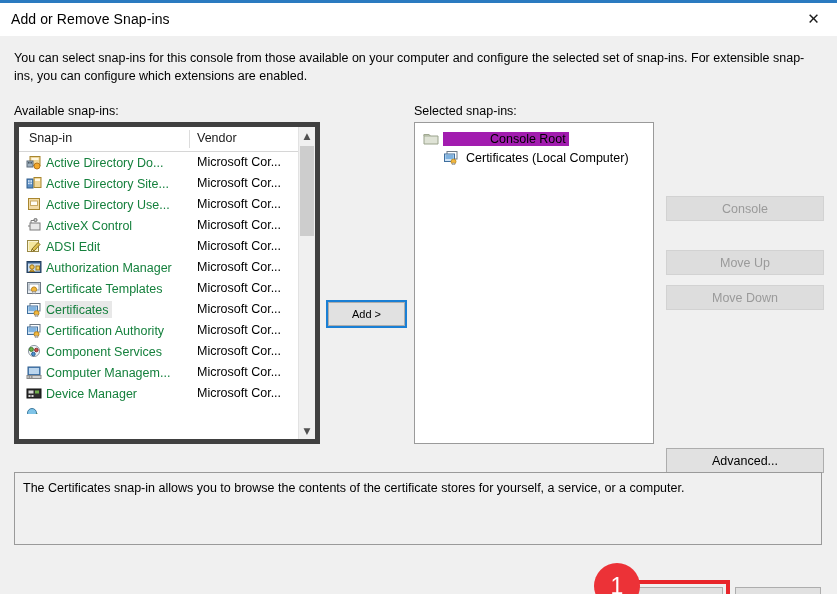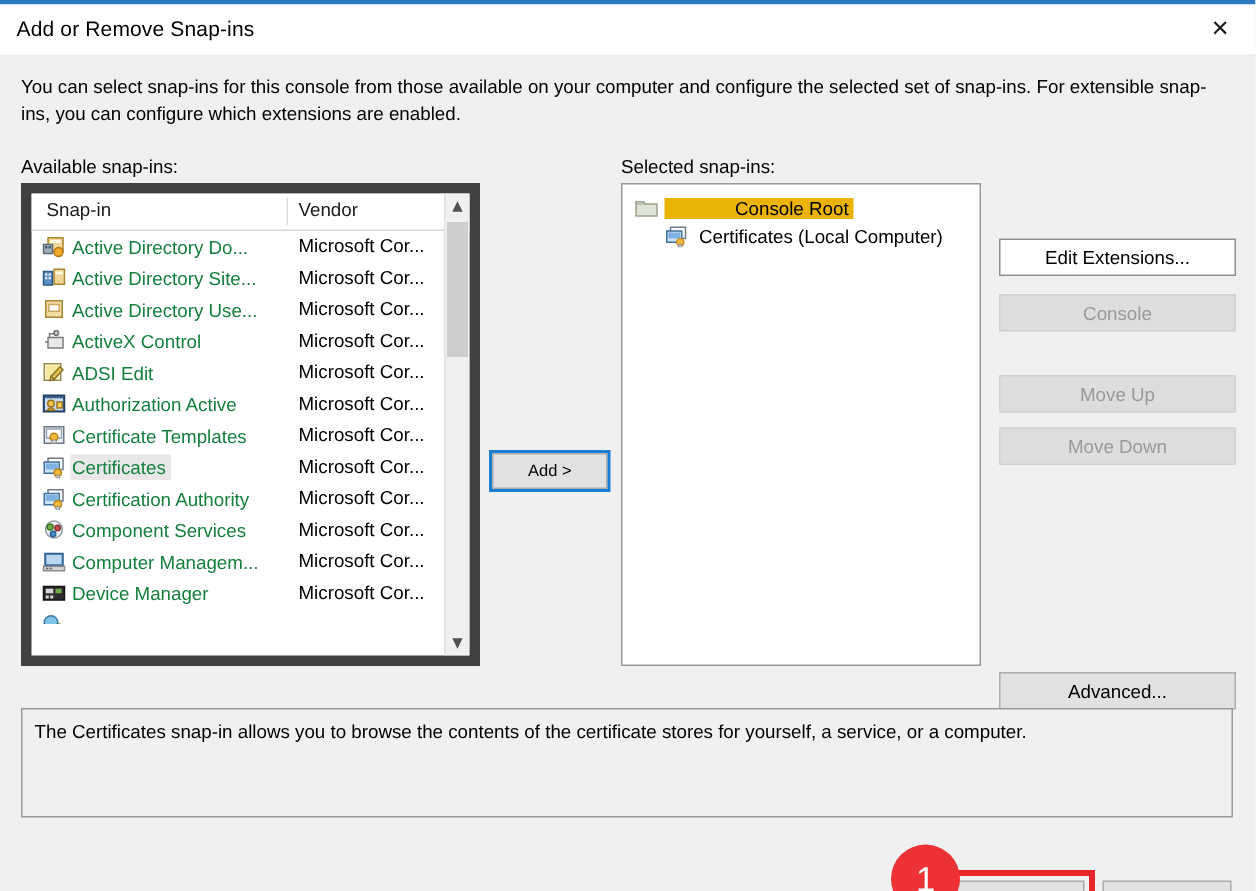--- a/index.html
+++ b/index.html
@@ -81,21 +81,21 @@
   .lbl-available { left: 14px; top: 68px; }
   .lbl-selected  { left: 414px; top: 68px; }
   .lbl-desc      { left: 14px; top: 418px; margin-top: 34px; }
 
   
   .listbox {
     position: absolute;
     left: 14px; top: 86px;
     width: 306px; height: 322px;
     background: #ffffff;
-    border: 7px solid #404040;
+    border: 5px solid #404040;
     box-sizing: border-box;
     overflow: hidden;
   }
   .list-header {
     position: absolute;
     left: 0; top: 0;
     width: 100%; height: 25px;
     background: #ffffff;
     border-bottom: 1px solid #d6d6d6;
     box-sizing: border-box;
@@ -229,21 +229,21 @@
     width: 16px; height: 15px;
     margin-right: 4px;
     position: relative;
     flex: 0 0 auto;
   }
   .tree-label {
     font-size: 12.5px;
     color: #000;
     padding: 0 3px;
   }
-  .tree-root .tree-label { background: #eab308; padding-left: 47px; }
+  .tree-root .tree-label { background: #a21caf; padding-left: 47px; }
 
   
   .btn {
     position: absolute;
     width: 158px; height: 25px;
     box-sizing: border-box;
     display: flex;
     align-items: center;
     justify-content: center;
     font-size: 12.5px;
@@ -425,21 +425,21 @@
         </div>
         <div class="row">
           <span class="row-icon"><svg width="16" height="15" viewBox="0 0 16 15">
               <rect x="1" y="1.5" width="14" height="11" fill="#3a5f8a" stroke="#24405f"></rect>
               <rect x="2" y="3.5" width="12" height="8" fill="#c9dcef"></rect>
               <circle cx="6" cy="7" r="2.2" fill="#f2c14e" stroke="#9a7520"></circle>
               <path d="M3.5 11.5 Q6 8.2 8.5 11.5 Z" fill="#f2c14e" stroke="#9a7520"></path>
               <rect x="10" y="6" width="3.5" height="4" fill="#f3d05a" stroke="#9a7520"></rect>
             </svg></span>
           <span class="row-name-wrap">
-            <span class="row-name">Authorization Active</span>
+            <span class="row-name">Authorization Manager</span>
           </span>
           <span class="row-vendor">Microsoft Cor...</span>
         </div>
         <div class="row">
           <span class="row-icon"><svg width="16" height="15" viewBox="0 0 16 15">
               <rect x="1.5" y="1.5" width="13" height="11" fill="#e7ecf2" stroke="#6f7a86"></rect>
               <rect x="3" y="3" width="10" height="6" fill="#ffffff" stroke="#9aa6b2"></rect>
               <circle cx="8" cy="8.5" r="2.6" fill="#f3b73b" stroke="#b8851f"></circle>
               <path d="M6.6 10.4 L6.6 13 L8 12.1 L9.4 13 L9.4 10.4 Z" fill="#dcdcdc" stroke="#8a8a8a" stroke-width="0.6"></path>
             </svg></span>
@@ -545,21 +545,20 @@
           <rect x="1.5" y="4" width="10" height="7.5" fill="#cfe3f5" stroke="#3f6f9e" stroke-width="1"></rect>
           <rect x="2.5" y="5" width="8" height="4" fill="#7fb2df"></rect>
           <circle cx="10.5" cy="11.5" r="2.5" fill="#f3b73b" stroke="#b8851f" stroke-width="0.8"></circle>
           <path d="M9.3 13 L9.3 15 L10.5 14.2 L11.7 15 L11.7 13 Z" fill="#d9d9d9" stroke="#8a8a8a" stroke-width="0.6"></path>
         </svg>
       </span>
       <span class="tree-label">Certificates (Local Computer)</span>
     </div>
   </div>
 
-  <div class="btn btn-edit enabled">Edit Extensions...</div>
   <div class="btn btn-remove disabled">Console</div>
   <div class="btn btn-moveup disabled">Move Up</div>
   <div class="btn btn-movedown disabled">Move Down</div>
   <div class="btn btn-advanced">Advanced...</div>
 
   <div class="descbox">
     <div class="desc-text">The Certificates snap-in allows you to browse the contents of the certificate stores for yourself, a service, or a computer.</div>
   </div>
 
   <div class="btn-ok">OK</div>

